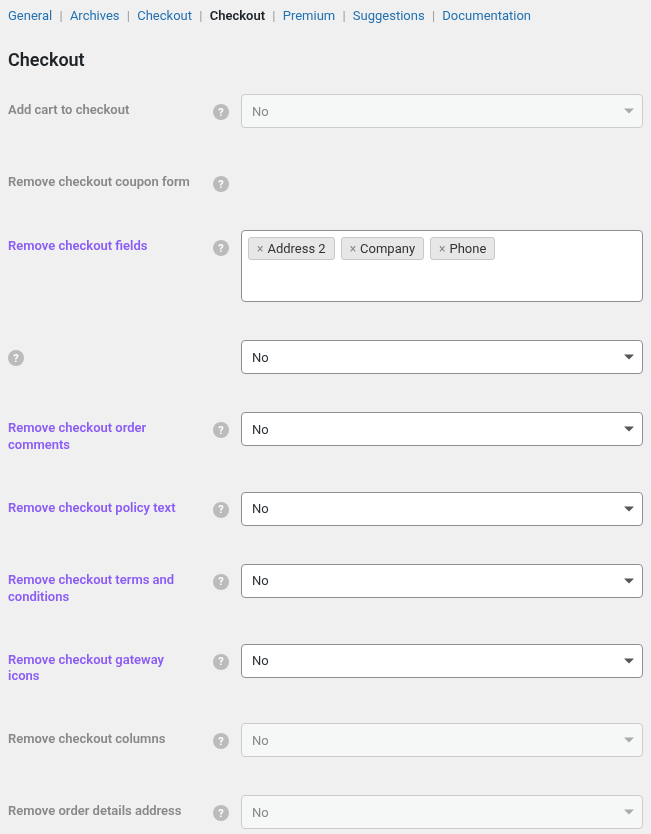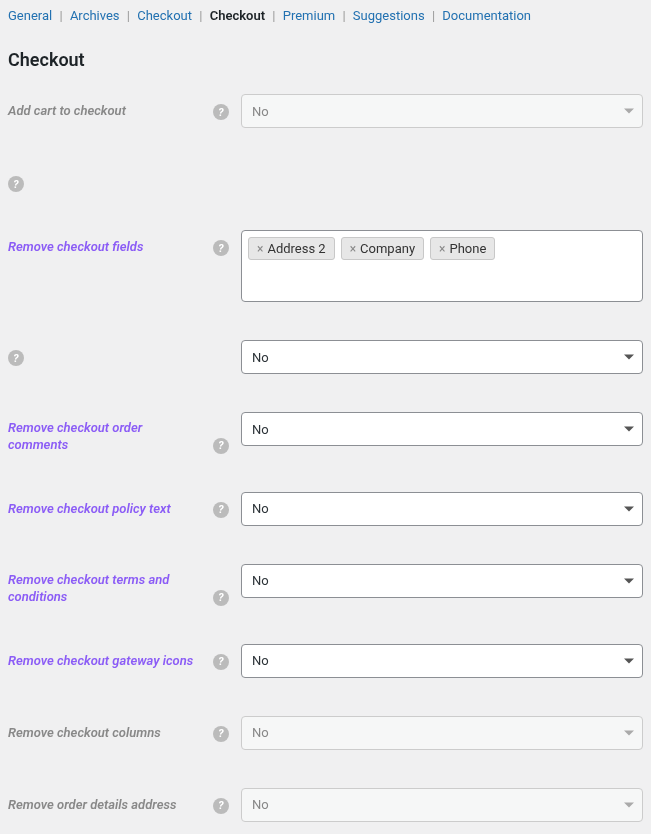--- a/index.html
+++ b/index.html
@@ -41,24 +41,23 @@
     .form-row {
       display: flex;
       align-items: flex-start;
       margin-bottom: 38px;
     }
     .form-row.disabled .label-text { color: #888; }
     .label-col {
       width: 233px;
       display: flex;
       justify-content: space-between;
-      align-items: flex-end;
+      align-items: flex-start;
       padding-right: 12px;
       padding-top: 8px;
-      font-style: italic;
     }
     .label-text {
       font-weight: 600;
       color: #8b5cf6;
       font-size: 13px;
       line-height: 1.3;
       max-width: 190px;
     }
     .help-icon {
       width: 16px;
@@ -172,20 +171,21 @@
     <div class="field-col">
       <div class="select-control disabled">
         <span>No</span>
         <span class="chevron"></span>
       </div>
     </div>
   </div>
 
   <div class="form-row disabled">
     <div class="label-col">
+      <span class="label-text">Remove checkout coupon form</span>
       <span class="help-icon">?</span>
     </div>
   </div>
 
   <div class="form-row">
     <div class="label-col">
       <span class="label-text">Remove checkout fields</span>
       <span class="help-icon">?</span>
     </div>
     <div class="field-col">

